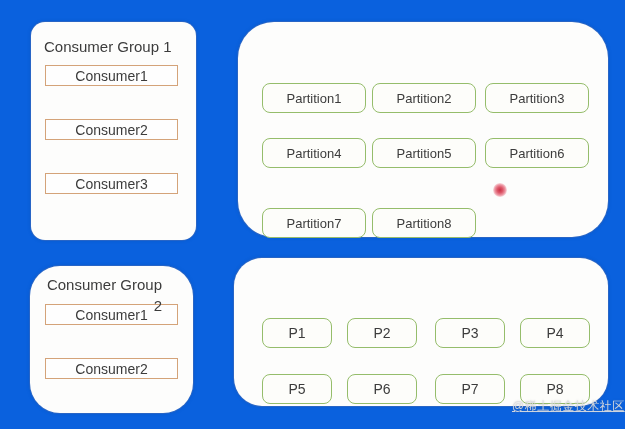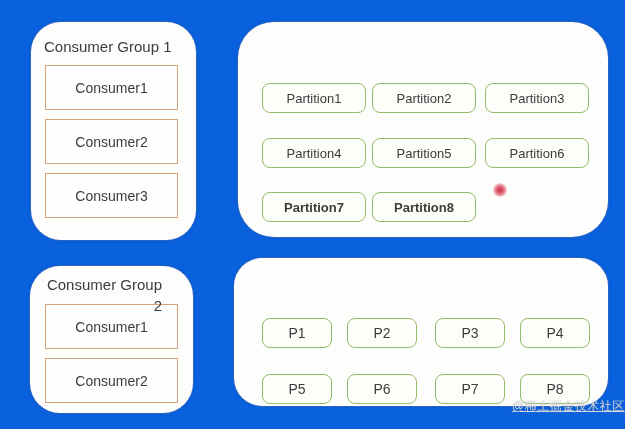--- a/index.html
+++ b/index.html
@@ -11,39 +11,39 @@
     background: #0a61de;
     overflow: hidden;
     font-family: "Liberation Sans", "DejaVu Sans", sans-serif;
     color: #3f3f3f;
   }
   .card {
     position: absolute;
     background: #fdfdfc;
     box-shadow: 0 0 5px rgba(0,0,0,0.10), 0 0 0 1px rgba(190,150,140,0.18);
   }
-  .card.group-card-1 { left: 31px;  top: 22px;  width: 165px; height: 218px; border-radius: 30px; }
+  .card.group-card-1 { left: 31px;  top: 22px;  width: 165px; height: 218px; border-radius: 14px; }
   .card.topic-card-1 { left: 238px; top: 22px;  width: 370px; height: 215px; border-radius: 36px; }
   .card.group-card-2 { left: 30px;  top: 266px; width: 163px; height: 147px; border-radius: 30px; }
   .card.topic-card-2 { left: 234px; top: 258px; width: 374px; height: 148px; border-radius: 28px; }
 
   .group-title {
     position: absolute;
     font-size: 15px;
     line-height: 1.42;
     color: #3c3c3c;
     white-space: nowrap;
   }
   .group-card-1 .group-title { left: 13px; top: 14px; }
   .group-card-2 .group-title { left: 14px; top: 8px; width: 118px; white-space: normal; z-index: 2; text-align: right; }
 
   .consumer-box {
     position: absolute;
     width: 133px;
-    height: 45px;
+    height: 21px;
     background: #fefefe;
     border: 1px solid #d4a379;
     display: flex;
     align-items: center;
     justify-content: center;
     font-size: 14px;
     color: #3c3c3c;
   }
   .group-card-1 .consumer-box { left: 14px; }
   .group-card-1 .c-row-0 { top: 43px; }
@@ -64,21 +64,21 @@
     font-size: 13px;
     color: #3c3c3c;
     margin-top: 19px;
   }
   .topic-card-1 .partition-box { width: 104px; height: 30px; }
   .topic-card-1 .col-0 { left: 24px; }
   .topic-card-1 .col-1 { left: 134px; }
   .topic-card-1 .col-2 { left: 247px; }
   .topic-card-1 .row-0 { top: 42px; }
   .topic-card-1 .row-1 { top: 97px; }
-  .topic-card-1 .row-2 { top: 151px; font-weight: bold; }
+  .topic-card-1 .row-2 { top: 167px; }
 
   .topic-card-2 .partition-box { width: 70px; height: 30px; font-size: 14px; }
   .topic-card-2 .col-0 { left: 28px; }
   .topic-card-2 .col-1 { left: 113px; }
   .topic-card-2 .col-2 { left: 201px; }
   .topic-card-2 .col-3 { left: 286px; }
   .topic-card-2 .row-0 { top: 41px; }
   .topic-card-2 .row-1 { top: 97px; }
 
   .laser-dot {

